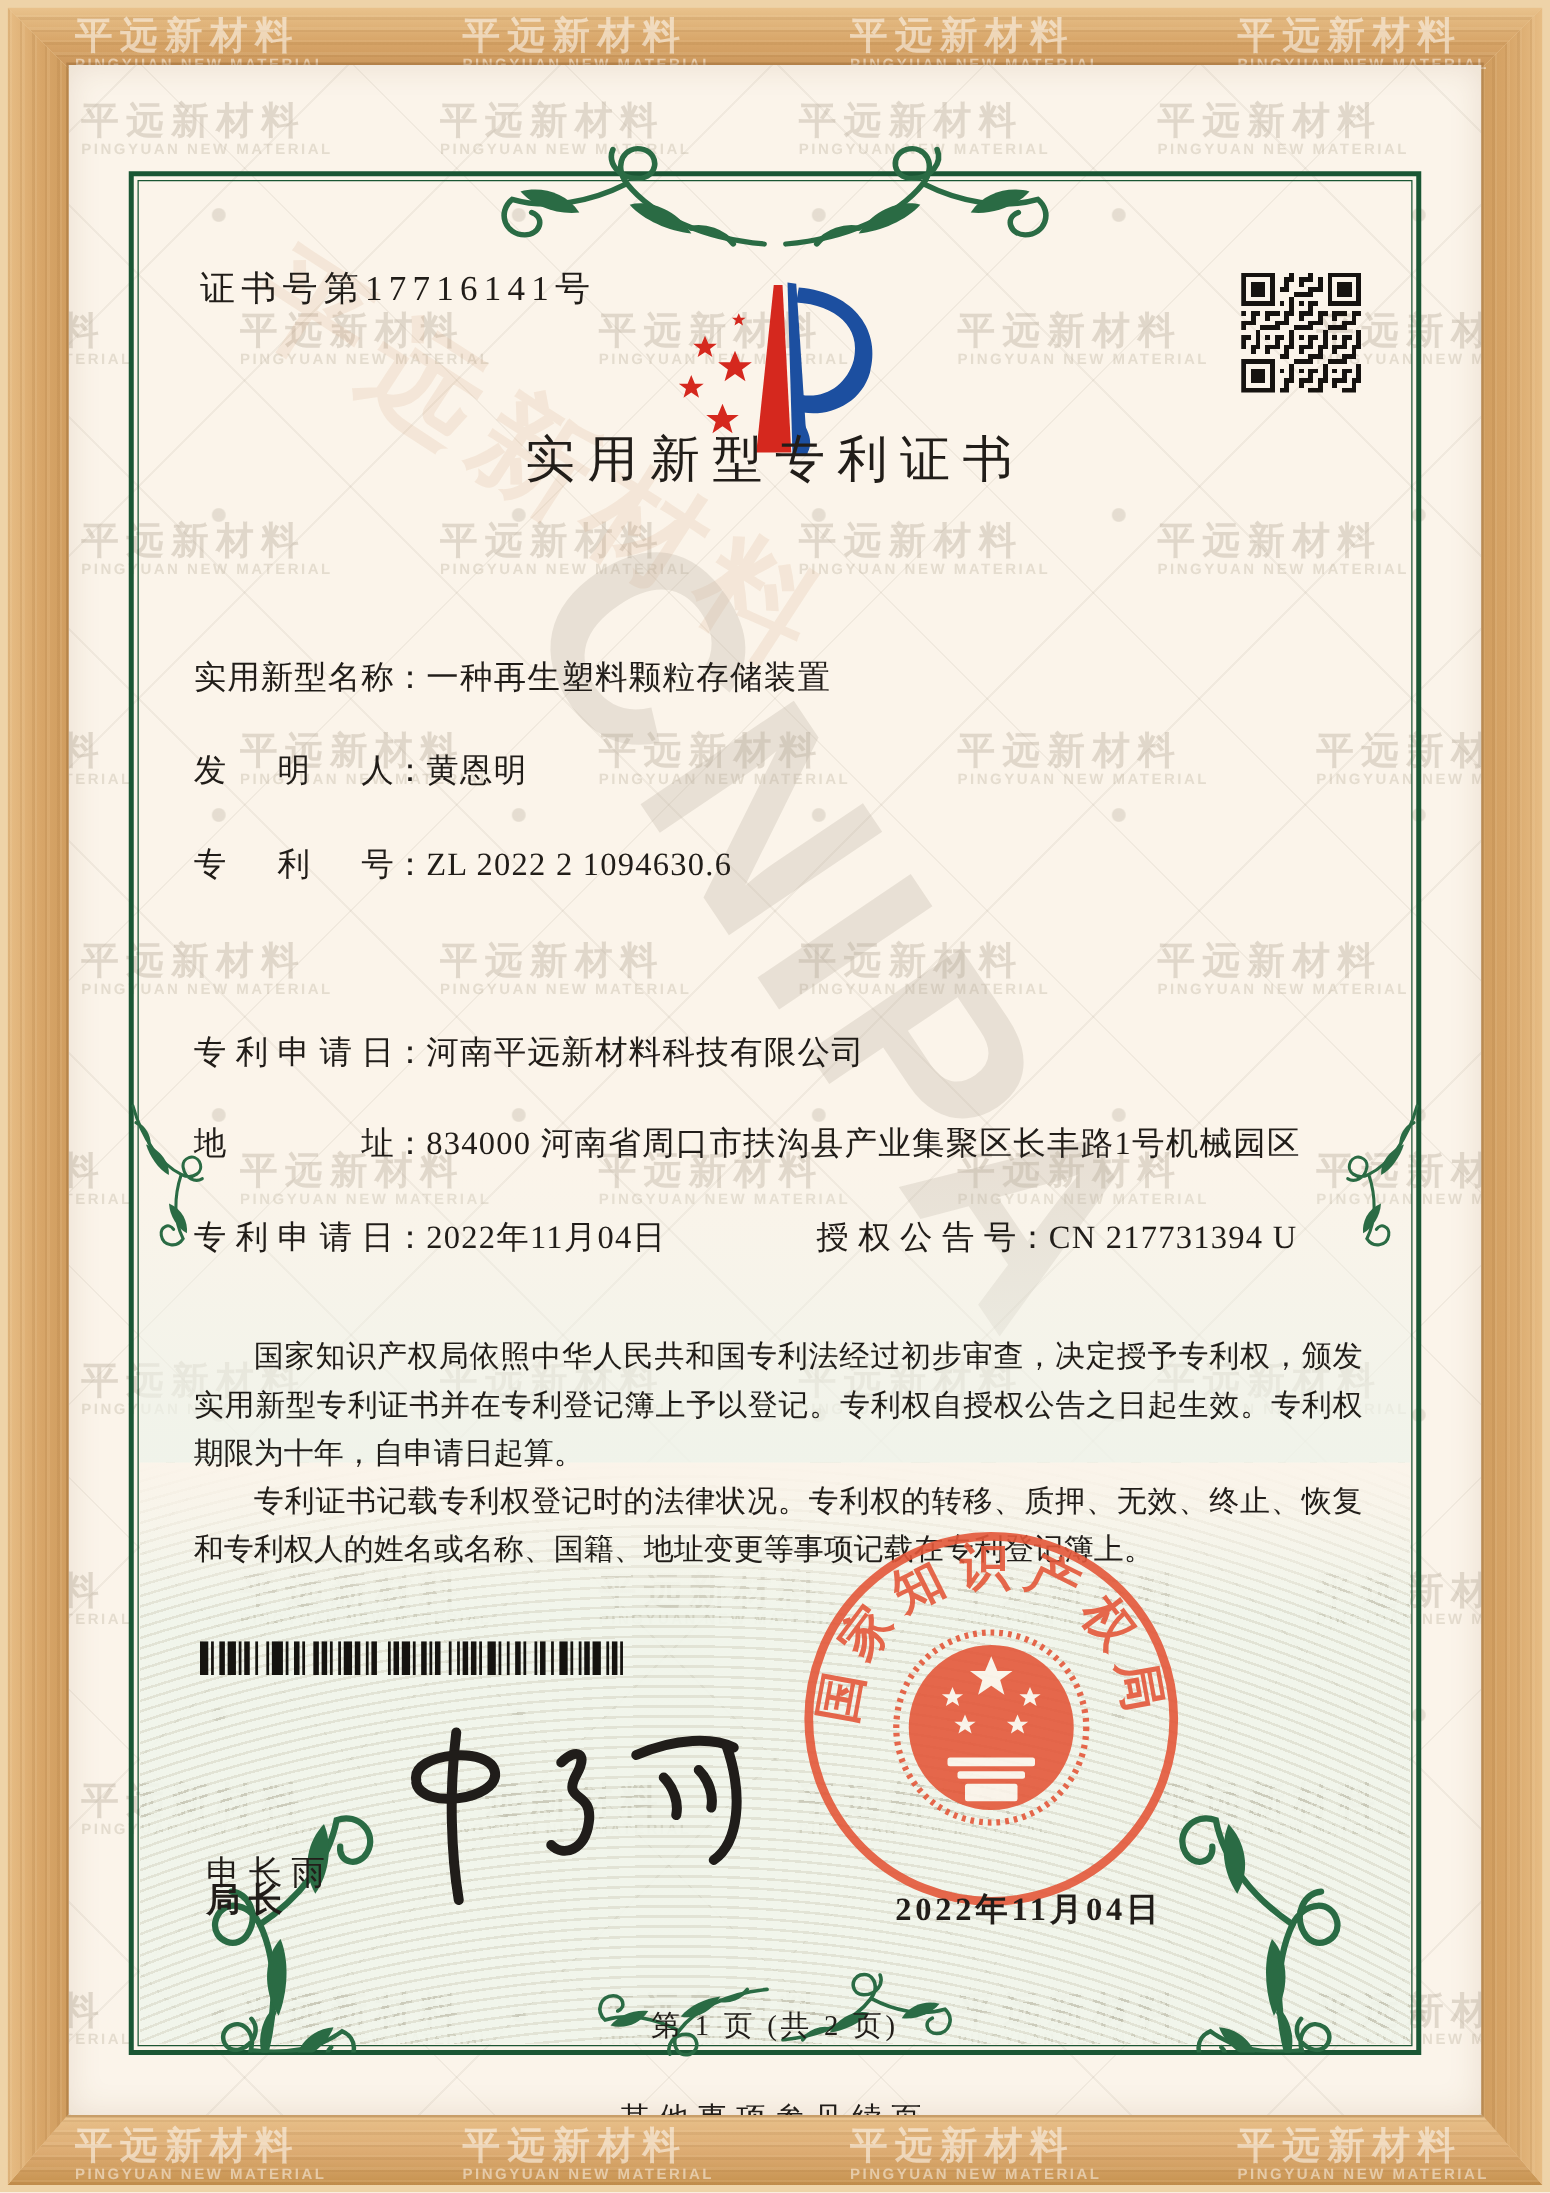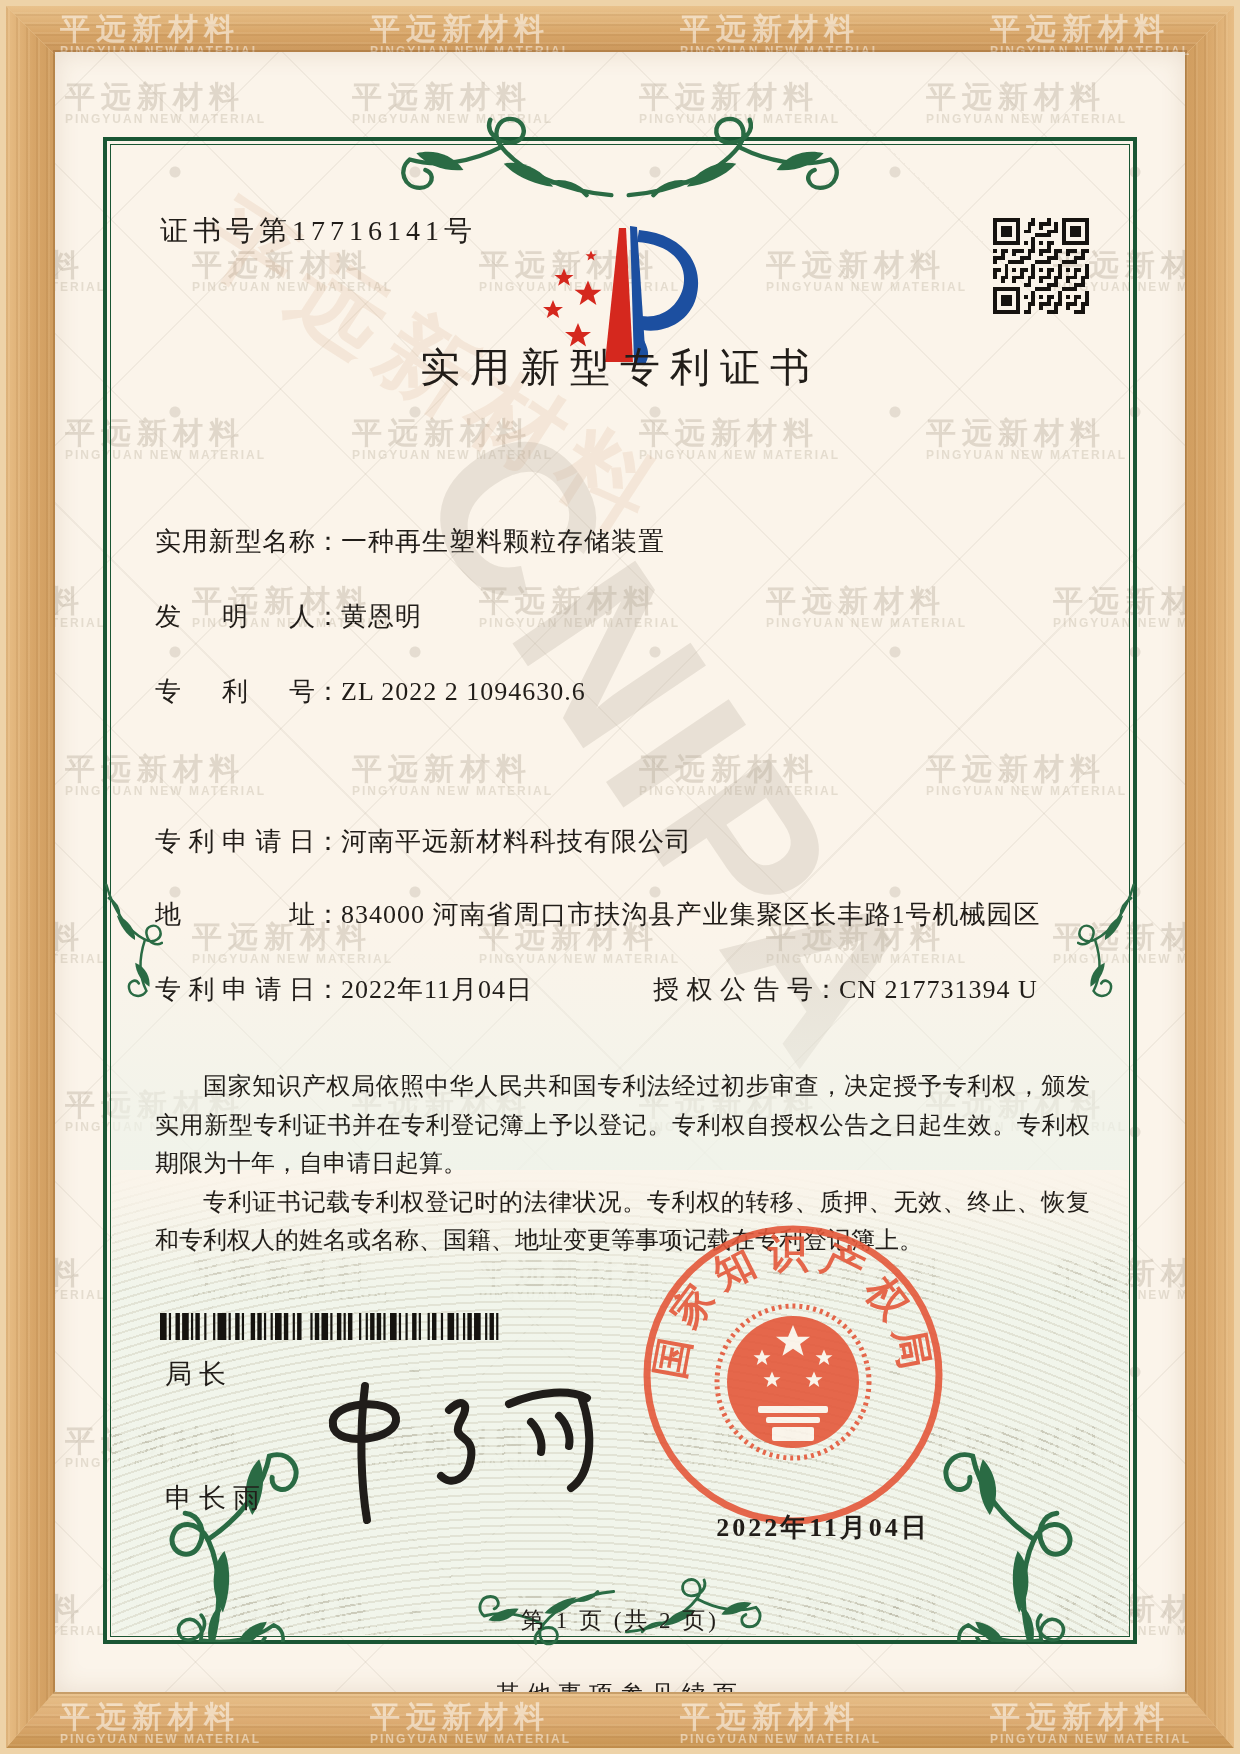--- a/index.html
+++ b/index.html
@@ -65,21 +65,21 @@
   .flabel{display:inline-block;width:160px;text-align:justify;text-align-last:justify;vertical-align:top;}
   .fcolon{vertical-align:top;}
   .fvalue{display:inline-block;max-width:720px;vertical-align:top;letter-spacing:1px;}
   .pair2{position:absolute;left:498px;top:0;white-space:nowrap;}
   .pair2 .flabel{width:160px;}
   .paras{left:100px;top:978px;width:935px;font-size:24px;line-height:38.5px;text-align:justify;margin-top:37px;}
   .paras p{margin:0;text-indent:2em;font-family:"Liberation Serif",serif;}
   .barcode{left:105px;top:1261px;width:345px;height:27px;}
   .barcode svg{width:100%;height:100%;}
   .barcode rect{fill:#15130f;}
-  .signoff-title{left:110px;top:1304px;font-size:27px;letter-spacing:7px;}
+  .signoff-title{left:110px;top:1450px;font-size:27px;letter-spacing:7px;font-weight:bold;}
   .signoff-name{left:110px;top:1428px;font-size:27px;letter-spacing:7px;font-family:Liberation Mono, monospace;}
   .signature{left:248px;top:1300px;}
   .seal{left:585px;top:1170px;opacity:.9;}
   .seal-date{left:618px;top:1458px;width:300px;text-align:center;font-size:26px;letter-spacing:3px;font-weight:bold;z-index:4;}
   .pageno{left:0;right:0;top:1553px;text-align:center;font-size:23px;letter-spacing:3px;}
   .footnote{left:0;right:0;top:1626px;text-align:center;font-size:24px;letter-spacing:7px;}
   .qd{fill:#161310;}
 </style>
 </head>
 <body>

